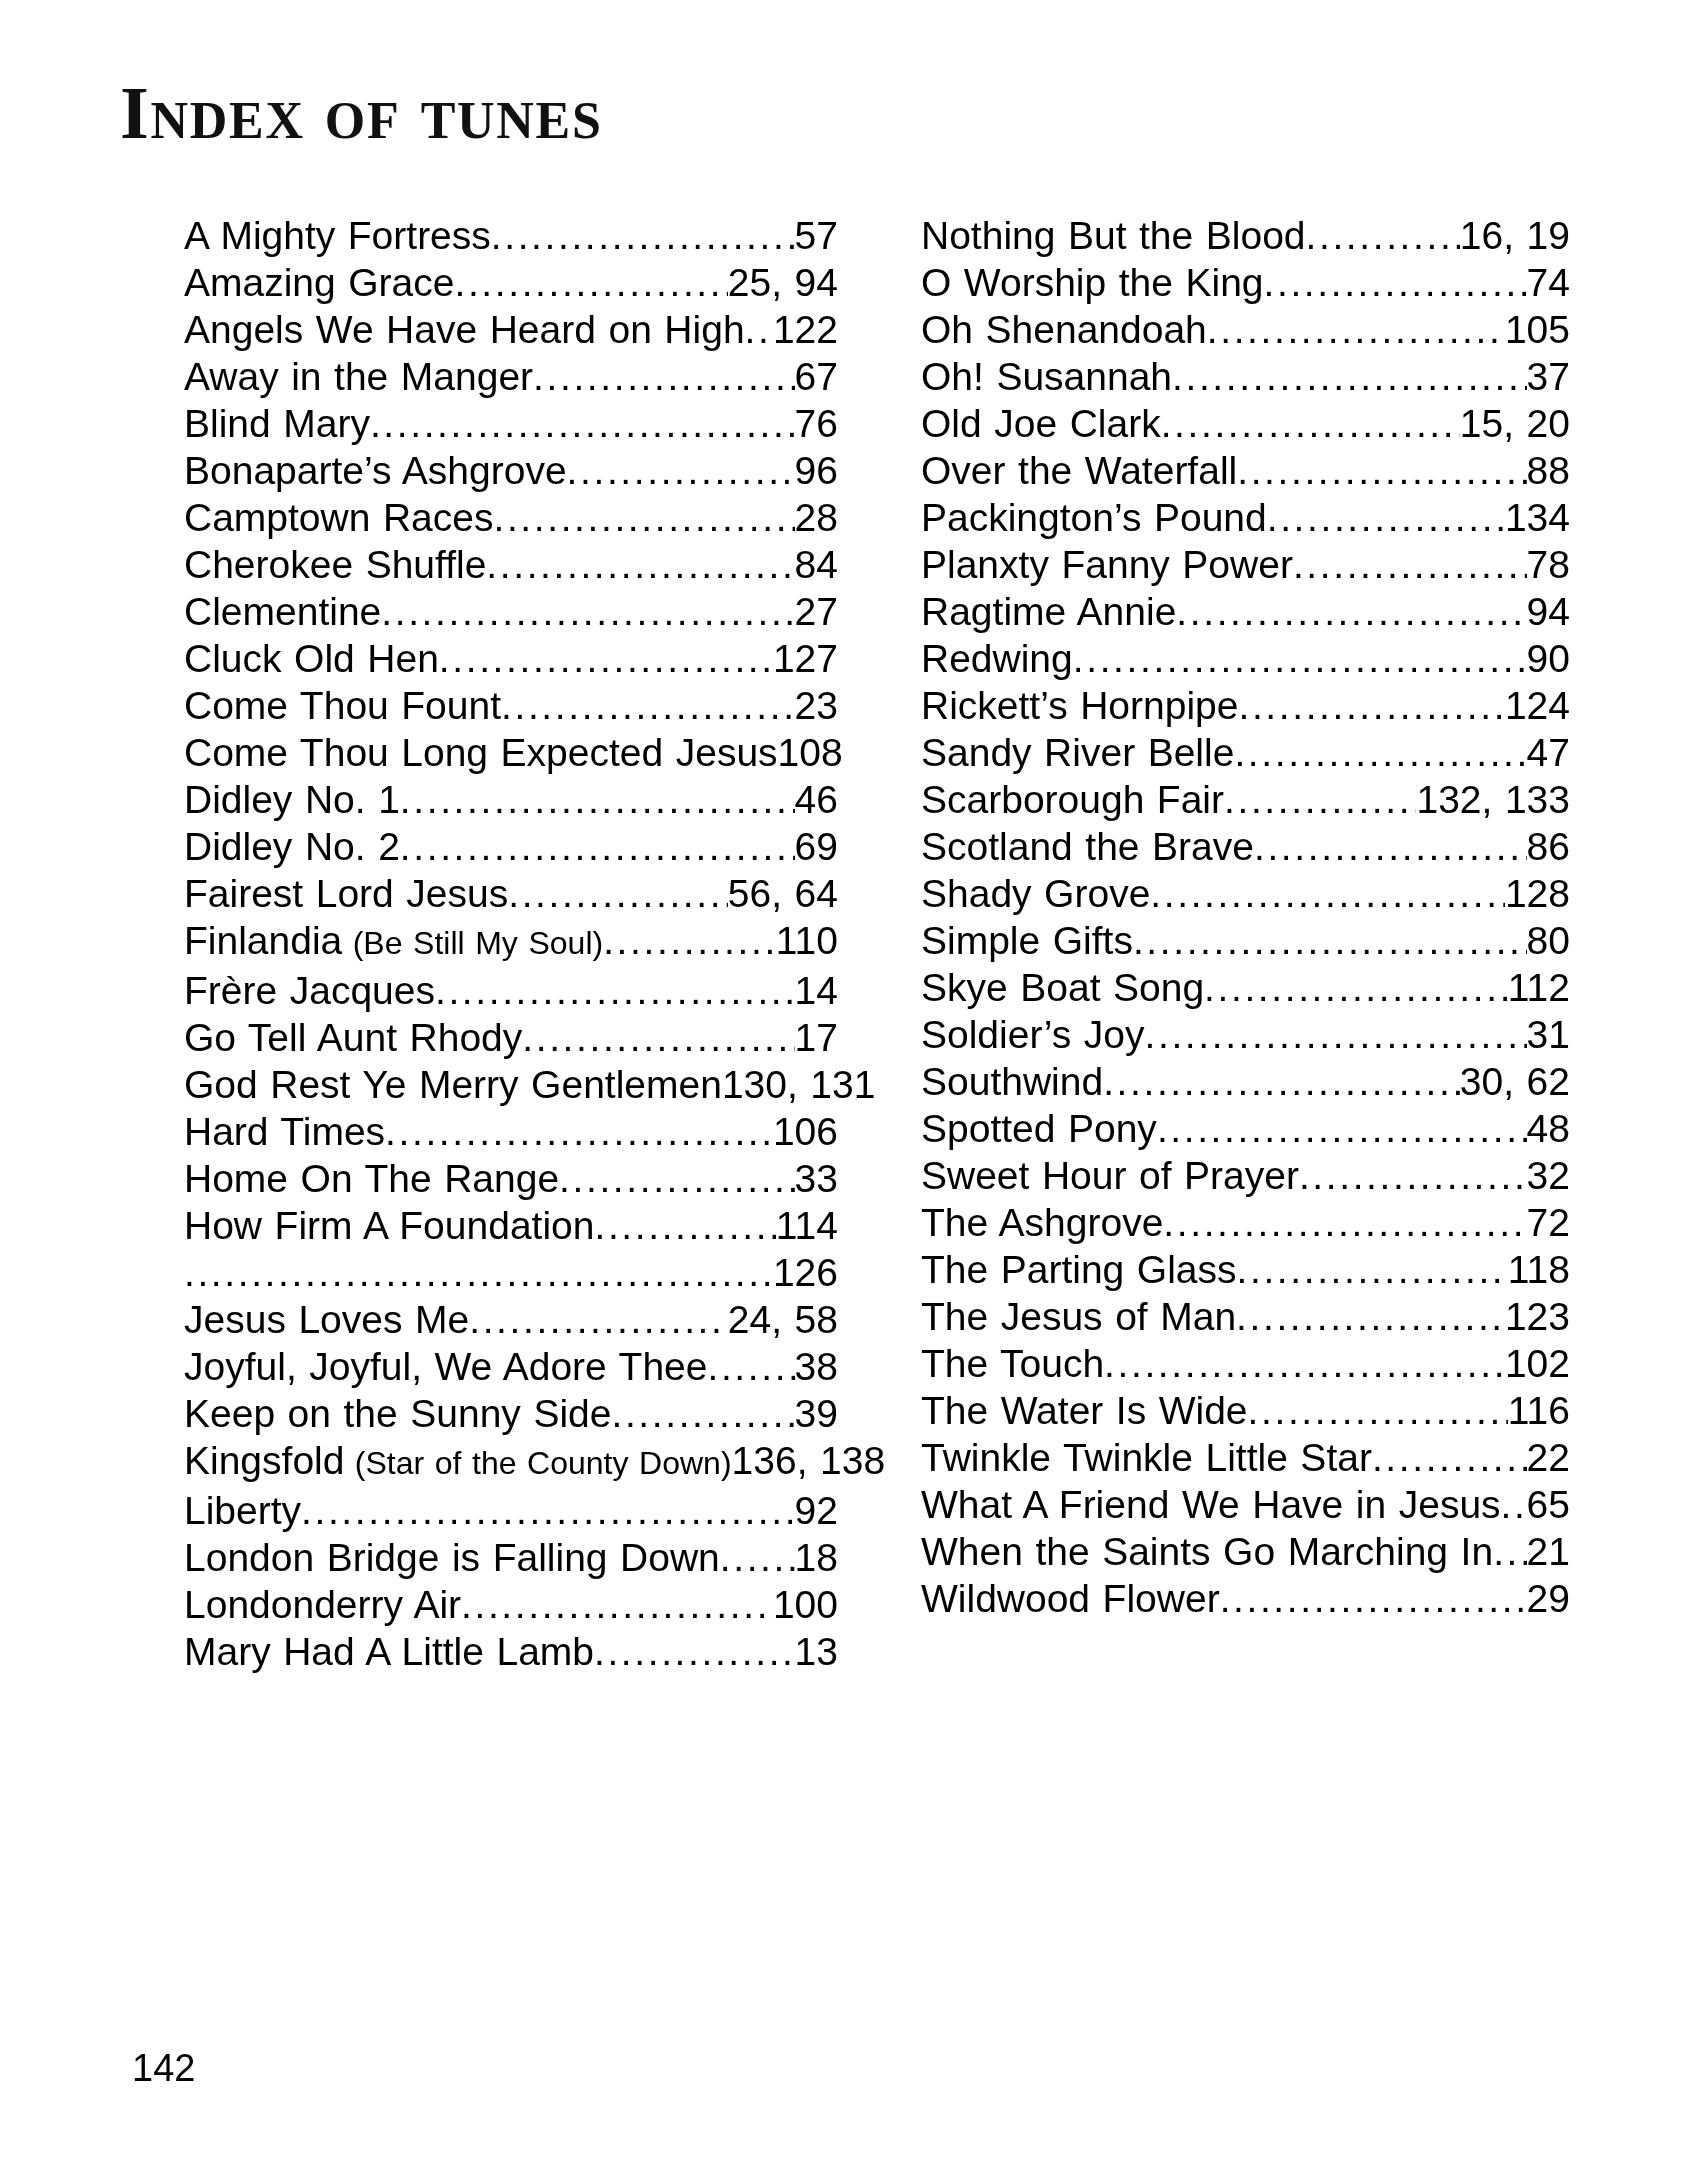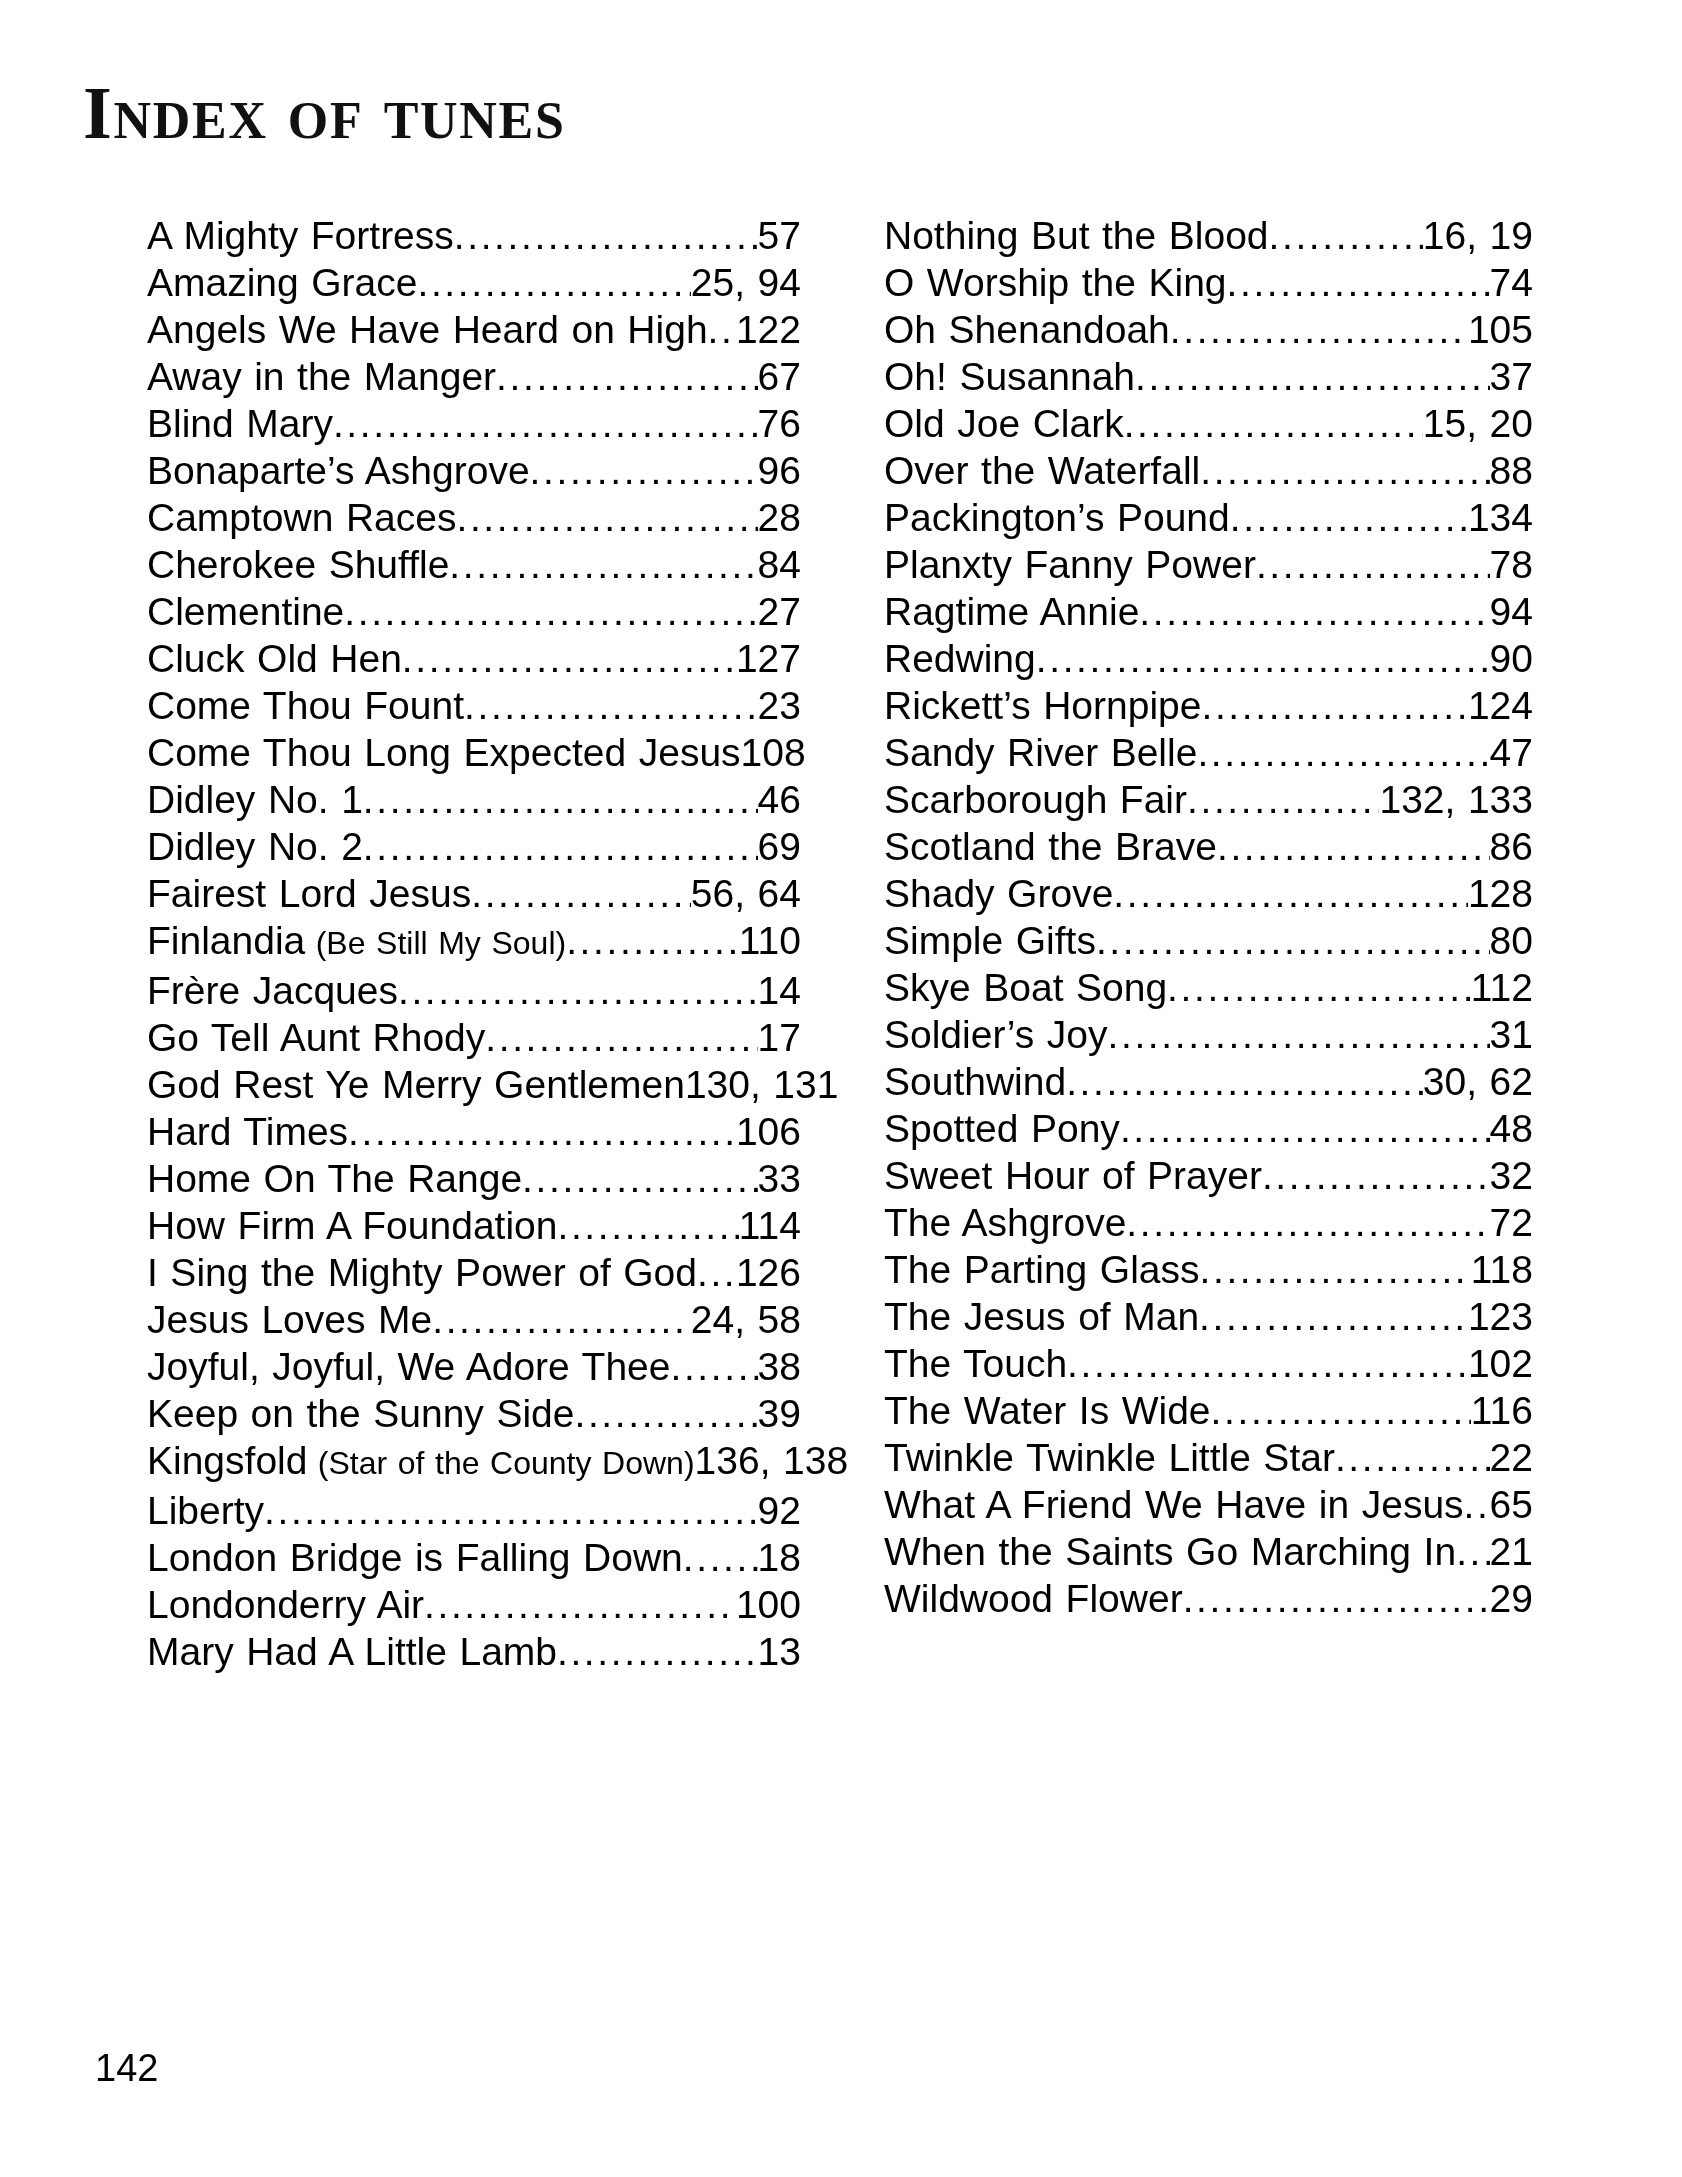--- a/index.html
+++ b/index.html
@@ -11,20 +11,21 @@
     height: 2177px;
     position: relative;
     background: #ffffff;
     color: #000000;
     font-family: "Liberation Sans", sans-serif;
     overflow: hidden;
   }
   .page {
     position: absolute;
     inset: 0;
+    margin-left: 37px;
   }
   .title {
     position: absolute;
     left: 83px;
     top: 76px;
     margin: 0;
     font-family: "Liberation Serif", serif;
     font-weight: bold;
     font-variant: small-caps;
     font-size: 74px;
@@ -242,21 +243,20 @@
   </li>
 
   <li class="entry">
     <span class="tune-title">How Firm A Foundation</span>
 
     <span class="dots" aria-hidden="true"></span>
     <span class="pages">114</span>
   </li>
 
   <li class="entry">
-    <span class="tune-title">I Sing the Mighty Power of God</span>
 
     <span class="dots" aria-hidden="true"></span>
     <span class="pages">126</span>
   </li>
 
   <li class="entry">
     <span class="tune-title">Jesus Loves Me</span>
 
     <span class="dots" aria-hidden="true"></span>
     <span class="pages">24, 58</span>

